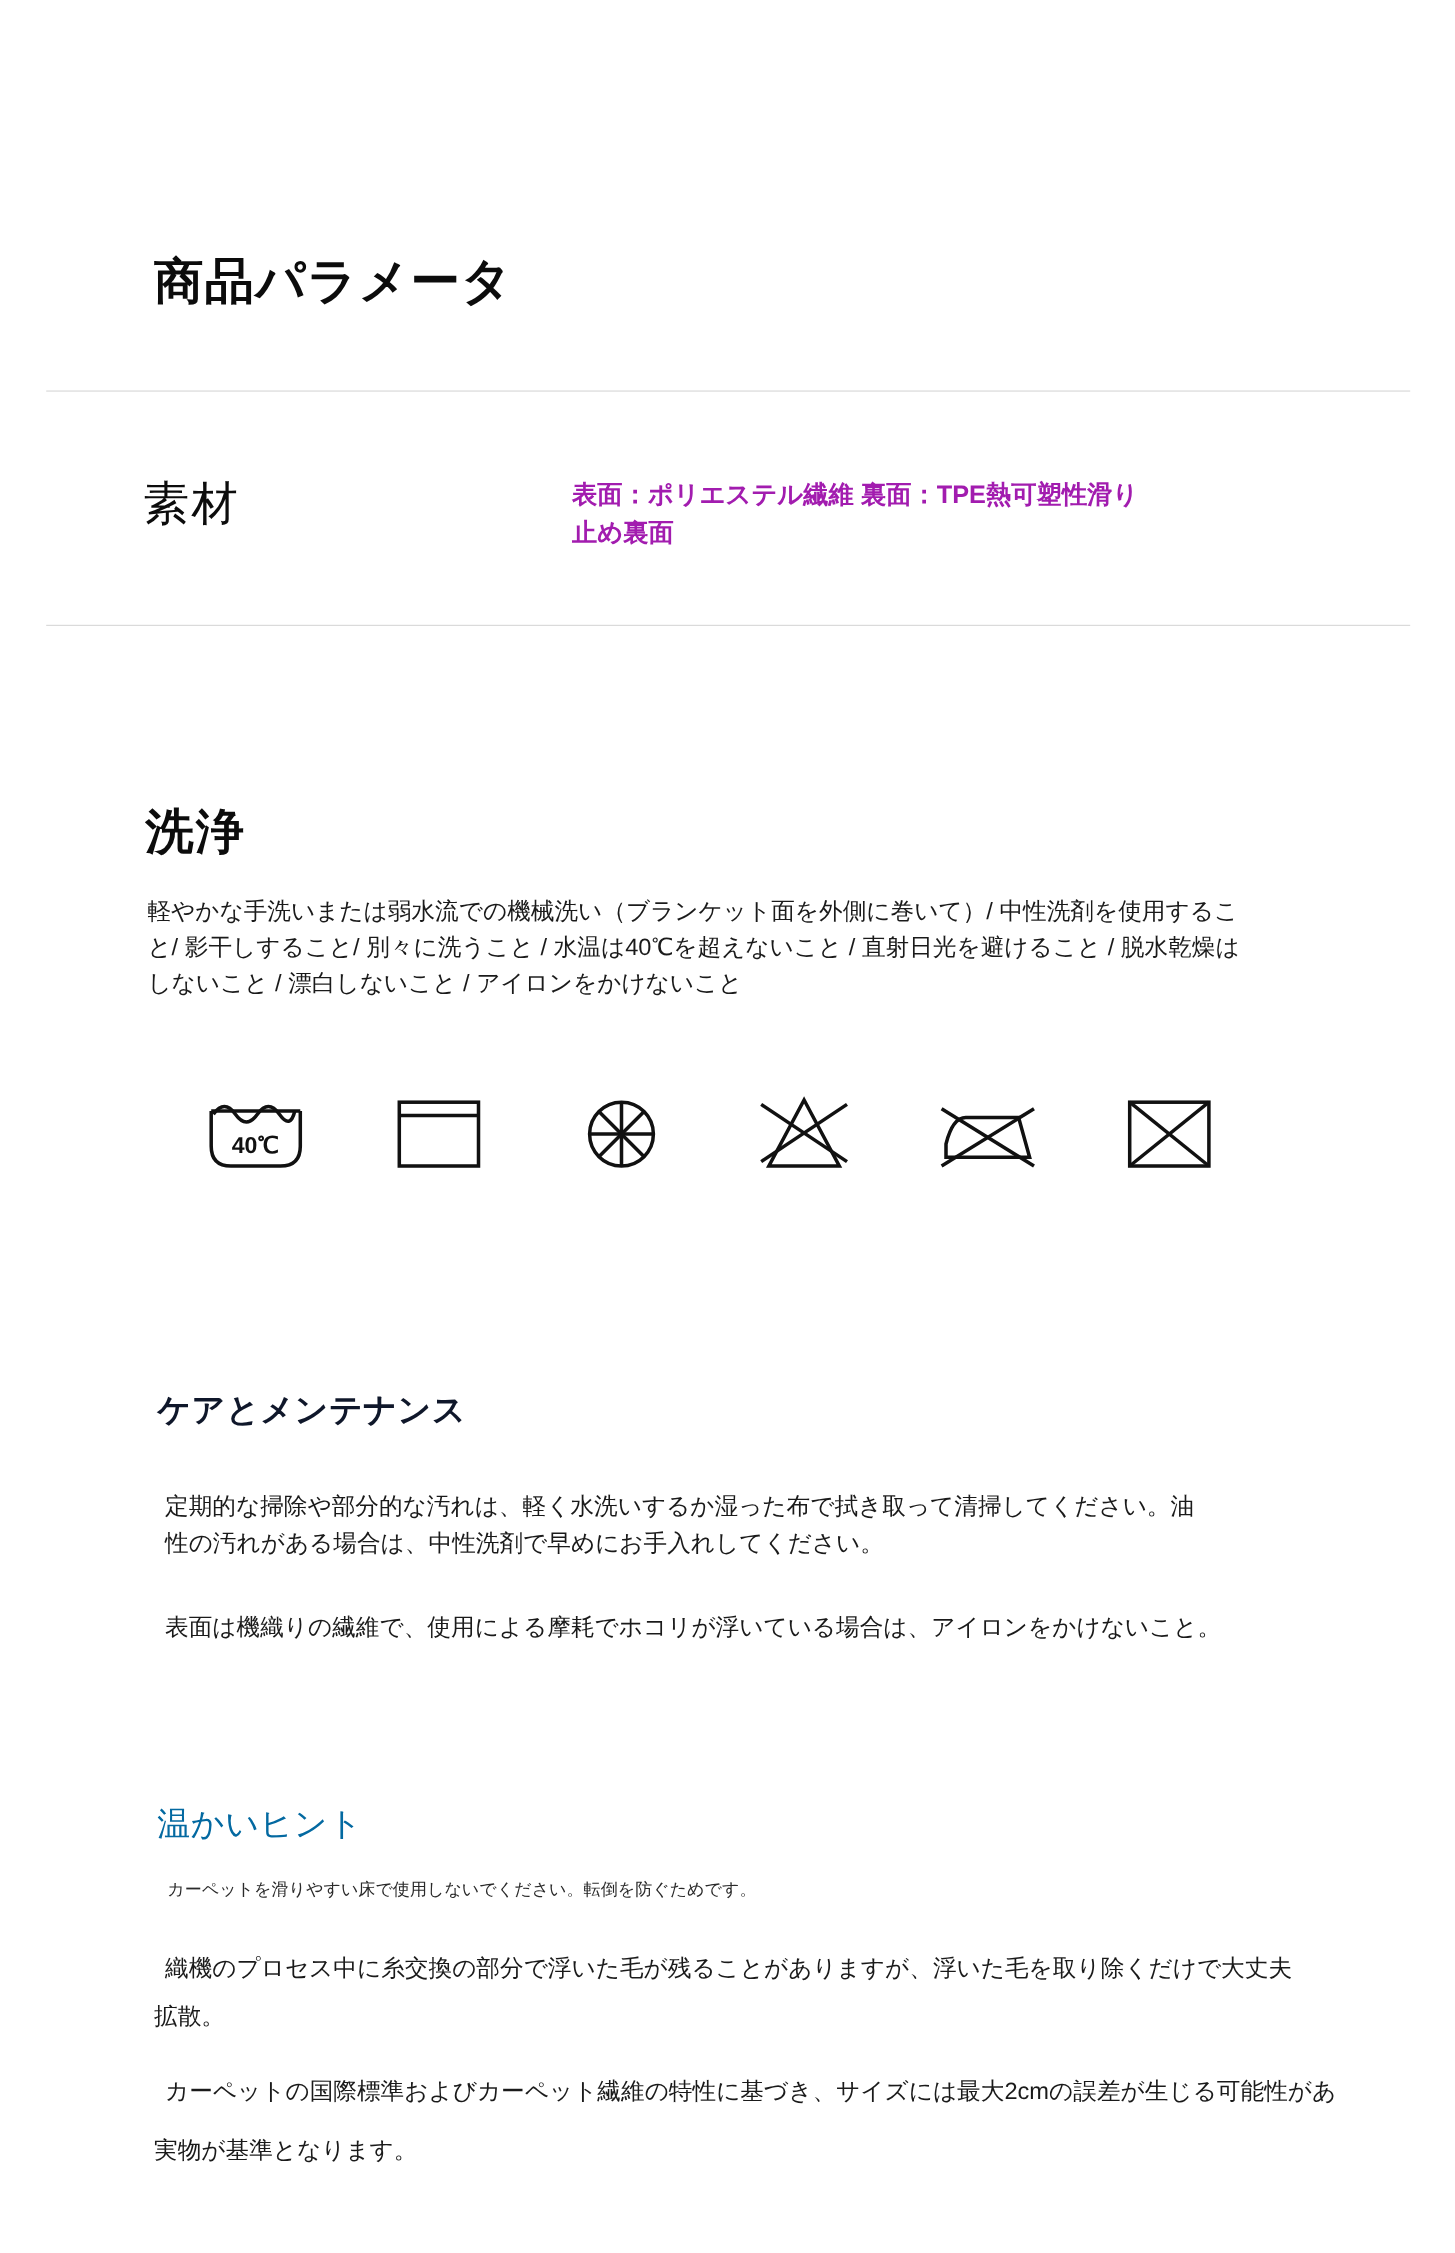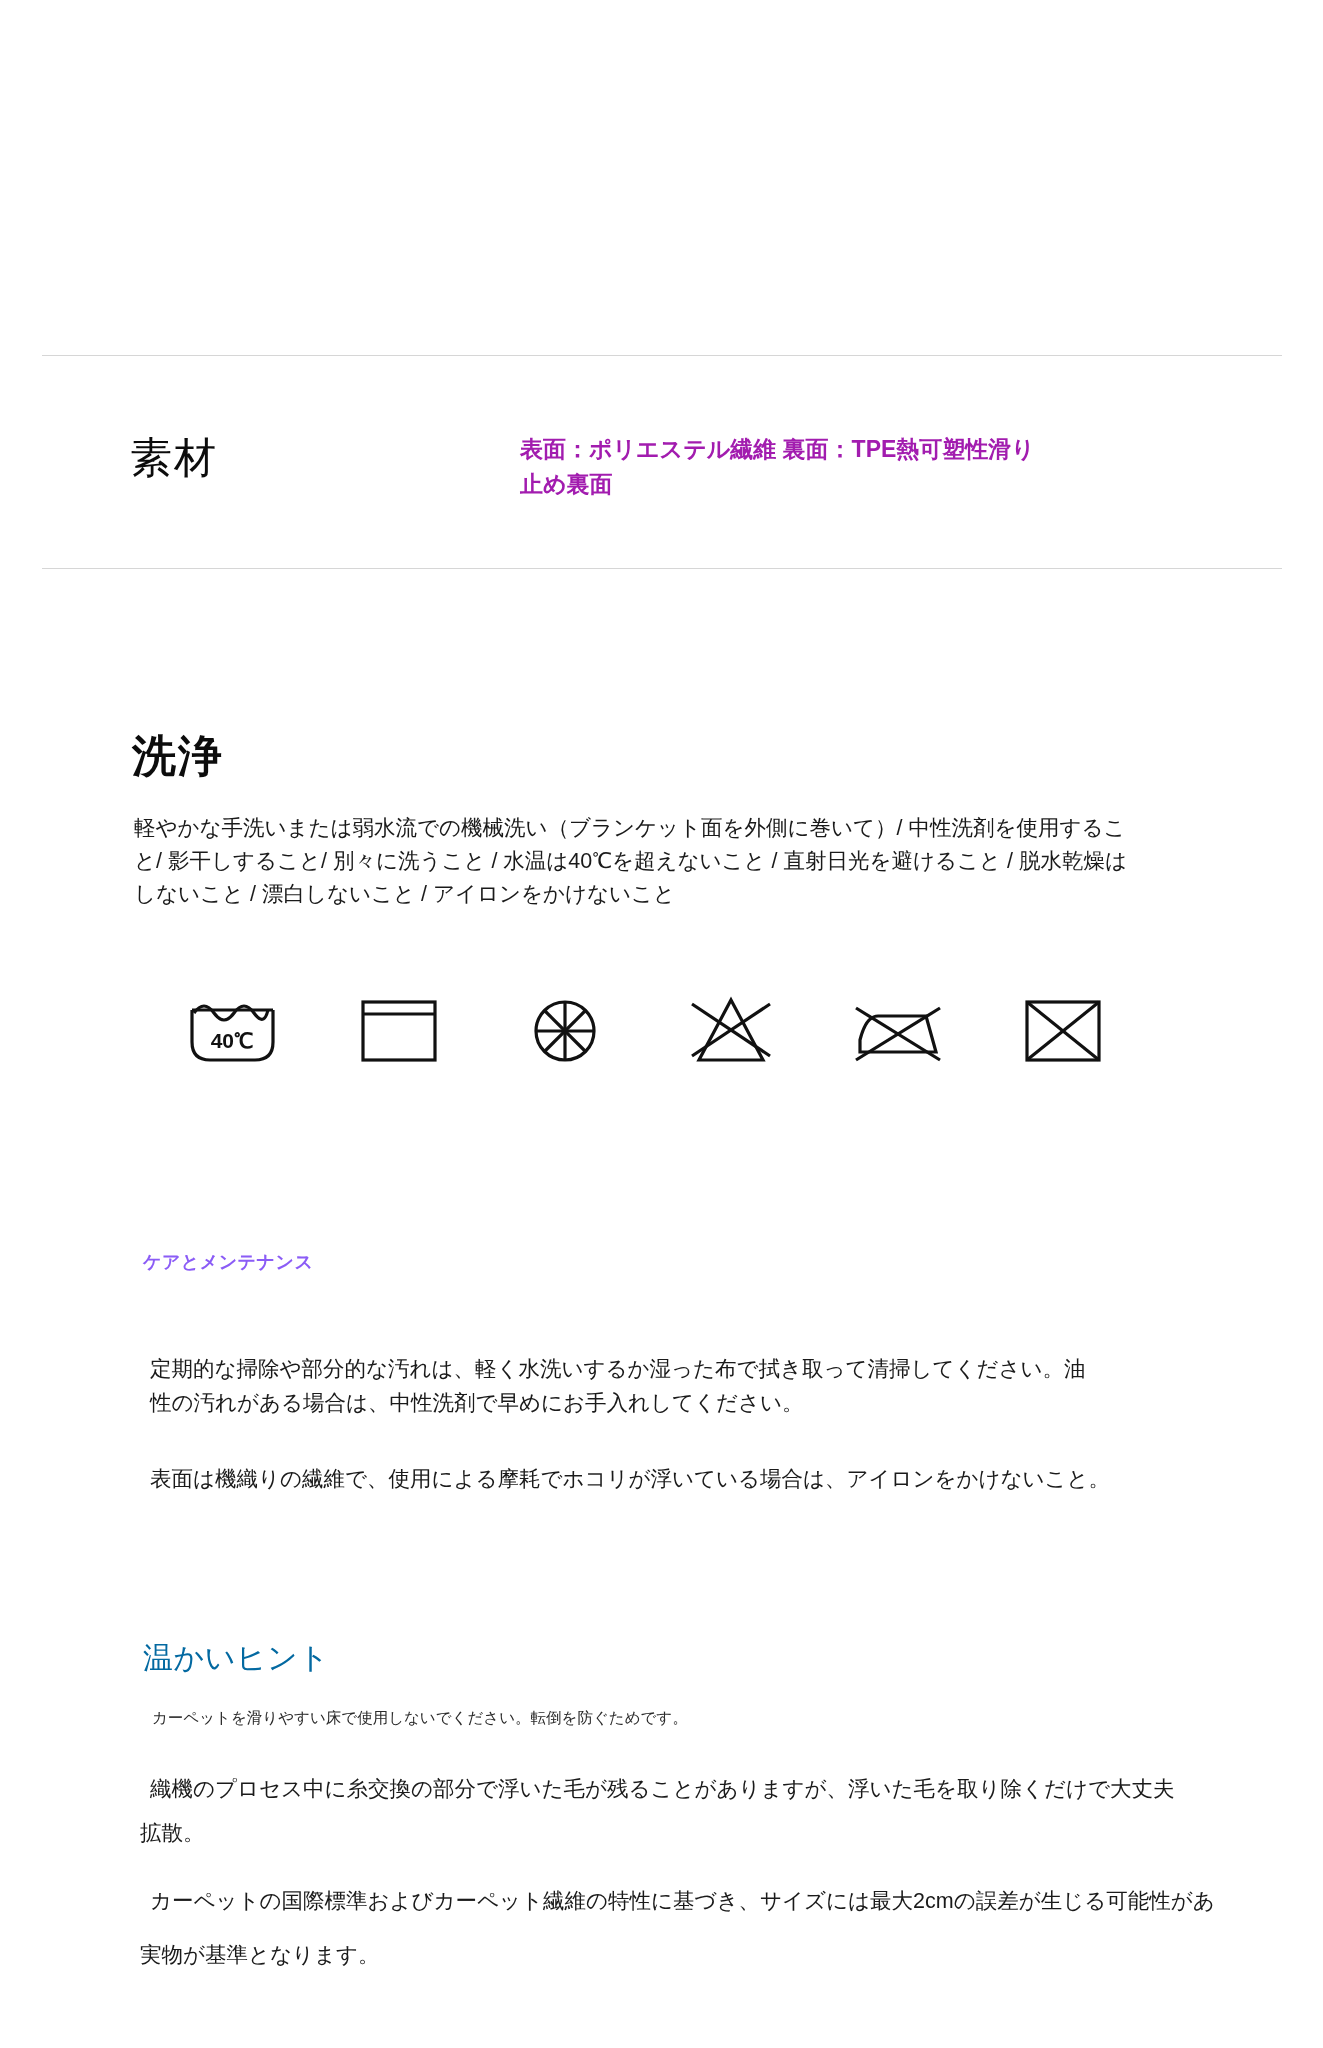--- a/index.html
+++ b/index.html
@@ -99,23 +99,23 @@
     width: 105px;
     height: 95px;
   }
   .symbol svg { display: block; }
 
   
   .care-heading {
     position: absolute;
     left: 143px;
     top: 1232px;
-    font-size: 18px;
-    font-weight: 700;
-    color: #8b5cf6;
+    font-size: 30px;
+    font-weight: 700;
+    color: #0f172a;
     letter-spacing: 0.5px;
   }
   .care-p1 {
     position: absolute;
     left: 150px;
     top: 1330px;
     width: 950px;
     font-size: 21.5px;
     line-height: 1.6;
     color: #1a1a1a;
@@ -183,20 +183,21 @@
     line-height: 1.85;
     color: #1a1a1a;
     text-align: center;
   }
 </style>
 </head>
 <body>
 
 <div class="page">
 
+  <h1 class="title">商品パラメータ</h1>
 
   <div class="rule rule-1"></div>
 
   <div class="material-label">素材</div>
   <div class="material-value">表面：ポリエステル繊維 裏面：TPE熱可塑性滑り止め裏面</div>
 
   <div class="rule rule-2"></div>
 
   <h2 class="wash-heading">洗浄</h2>
   <p class="wash-body">軽やかな手洗いまたは弱水流での機械洗い（ブランケット面を外側に巻いて）/ 中性洗剤を使用すること/ 影干しすること/ 別々に洗うこと / 水温は40℃を超えないこと / 直射日光を避けること / 脱水乾燥はしないこと / 漂白しないこと / アイロンをかけないこと</p>

